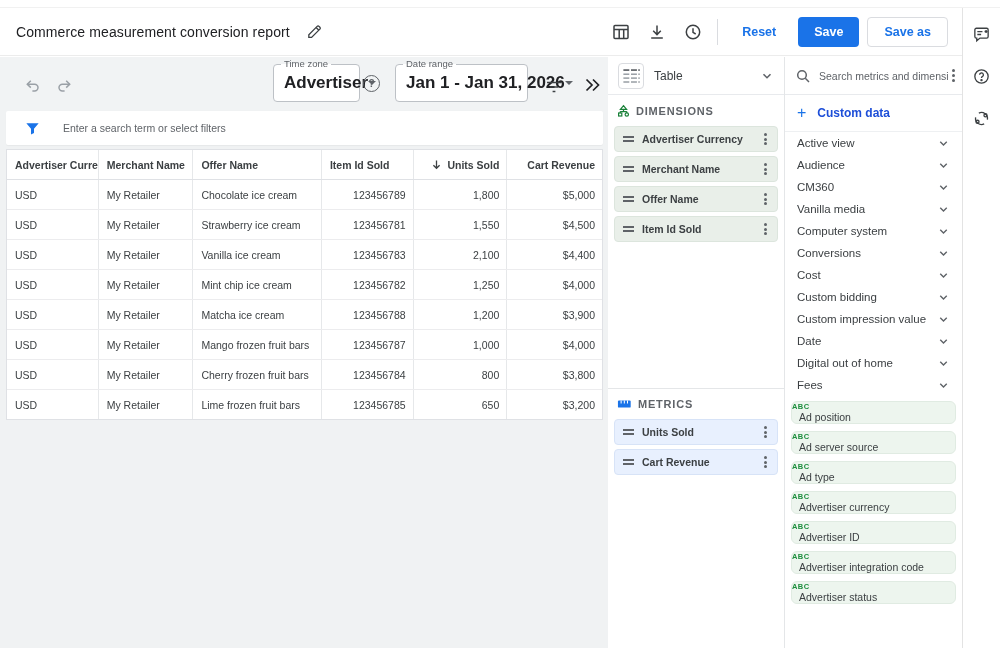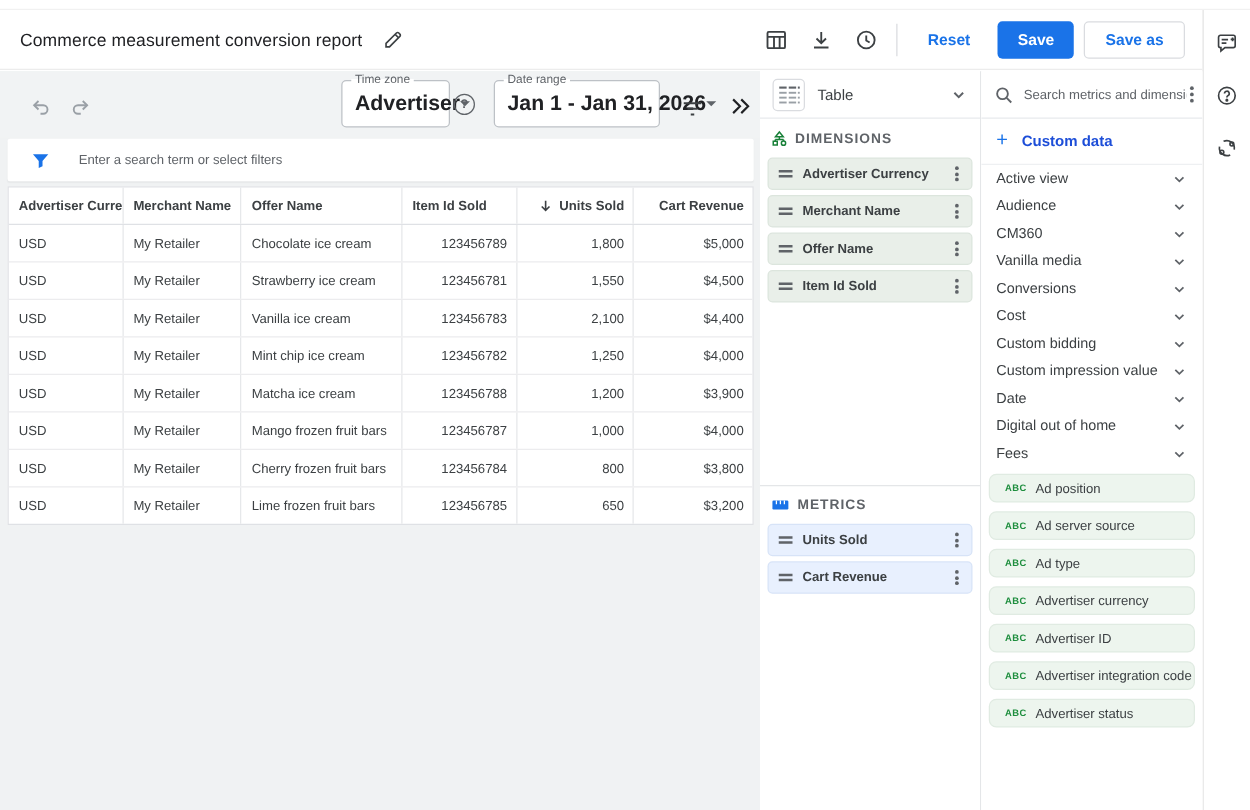--- a/index.html
+++ b/index.html
@@ -86,21 +86,21 @@
   .rp-search { height:38px; display:flex; align-items:center; padding:0 4px 0 10px; border-bottom:1px solid #e8eaed; }
   .rp-search .rp-ph { font-size:10.5px; color:#5f6368; margin-left:8px; flex:1; white-space:nowrap; overflow:hidden; }
   .custom-row { height:37px; display:flex; align-items:center; padding:0 12px; border-bottom:1px solid #eef0f2; cursor:pointer; }
   .plus-glyph { color:#1a73e8; font-size:16px; font-weight:400; line-height:16px; }
   .custom-label { color:#1d4ed8; font-size:12px; font-weight:bold; margin-left:11px; }
   .cat-row { height:22px; display:flex; align-items:center; padding:0 12px; cursor:pointer; }
   .cat-label { font-size:11.5px; color:#3c4043; white-space:nowrap; }
   .cat-row svg { margin-left:auto; }
   .gfields { padding:5px 6px 0; }
   .field-chip { height:23px; margin-bottom:7px; background:#edf5ee; border:1px solid #e0ebe2; border-radius:6px;
-                display:flex; align-items:center; padding:0 12px; cursor:pointer; }
+                display:flex; align-items:flex-start; padding:0 0; cursor:pointer;flex-direction:column; }
   .abc { font-size:7.5px; font-weight:bold; letter-spacing:.4px; color:#1e8e3e; }
   .f-label { font-size:10.5px; color:#3c4043; margin-left:7px; white-space:nowrap; }
 </style>
 </head>
 <body>
 
 <div class="stage">
 
   <div class="top-strip"></div>
 
@@ -507,20 +507,26 @@
             <path d="M3.5 5.2 L7 8.7 L10.5 5.2"></path>
           </svg>
         </div>
         <div class="cat-row">
           <span class="cat-label">Vanilla media</span>
           <svg width="13" height="13" viewBox="0 0 14 14" fill="none" stroke="#5f6368" stroke-width="1.5">
             <path d="M3.5 5.2 L7 8.7 L10.5 5.2"></path>
           </svg>
         </div>
         <div class="cat-row">
+          <span class="cat-label">Computer system</span>
+          <svg width="13" height="13" viewBox="0 0 14 14" fill="none" stroke="#5f6368" stroke-width="1.5">
+            <path d="M3.5 5.2 L7 8.7 L10.5 5.2"></path>
+          </svg>
+        </div>
+        <div class="cat-row">
           <span class="cat-label">Conversions</span>
           <svg width="13" height="13" viewBox="0 0 14 14" fill="none" stroke="#5f6368" stroke-width="1.5">
             <path d="M3.5 5.2 L7 8.7 L10.5 5.2"></path>
           </svg>
         </div>
         <div class="cat-row">
           <span class="cat-label">Cost</span>
           <svg width="13" height="13" viewBox="0 0 14 14" fill="none" stroke="#5f6368" stroke-width="1.5">
             <path d="M3.5 5.2 L7 8.7 L10.5 5.2"></path>
           </svg>

